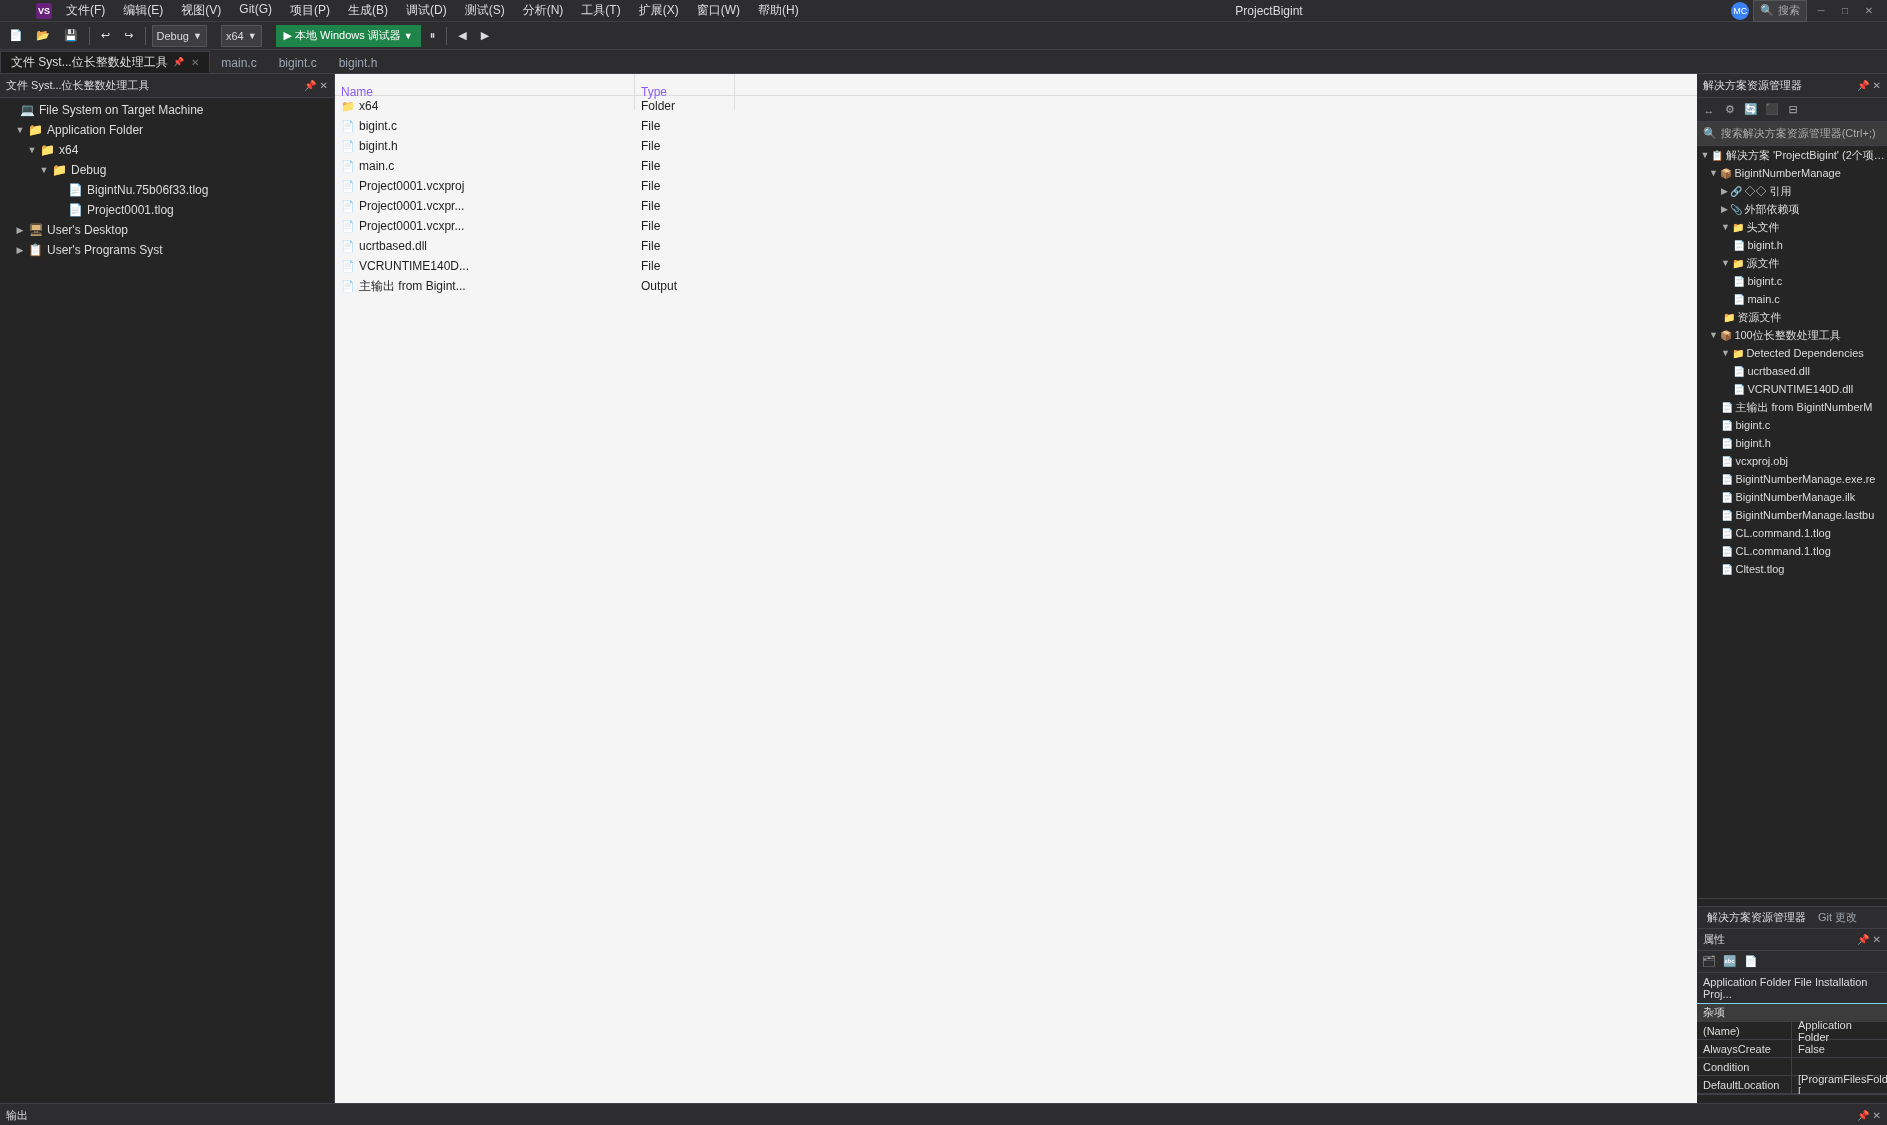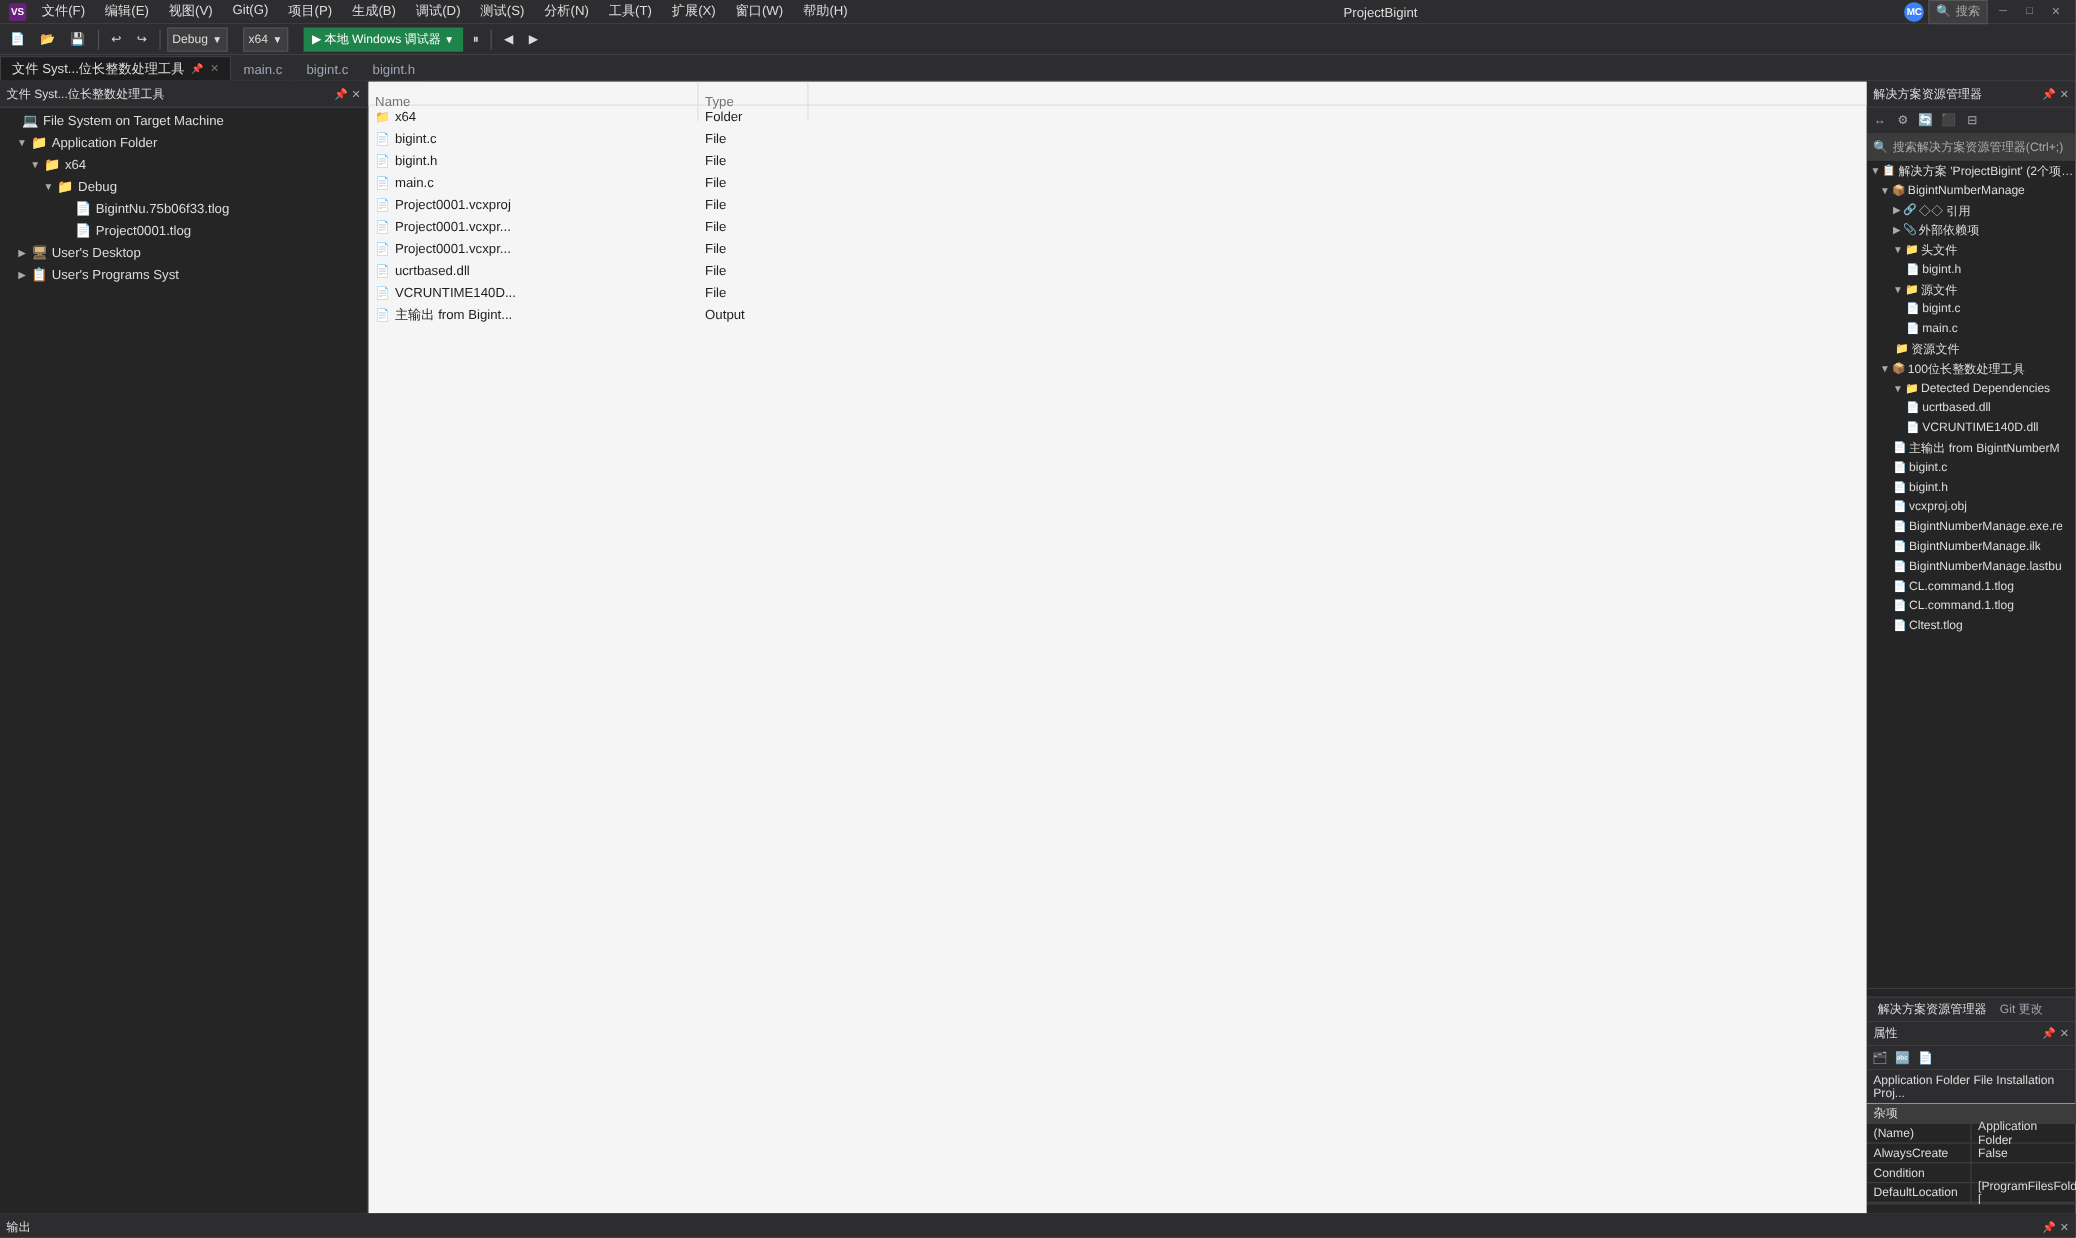--- a/index.html
+++ b/index.html
@@ -32,20 +32,21 @@
       width: 16px;
       height: 16px;
       background: #68217a;
       border-radius: 2px;
       display: flex;
       align-items: center;
       justify-content: center;
       font-size: 9px;
       color: white;
       font-weight: bold;
+      margin-left: 28px;
     }
     .menu-bar {
       display: flex;
       gap: 2px;
     }
     .menu-item {
       padding: 2px 8px;
       color: #dcdcdc;
       cursor: pointer;
       font-size: 12px;
@@ -72,21 +73,21 @@
     .user-badge {
       background: #3b82f6;
       color: white;
       border-radius: 50%;
       width: 18px;
       height: 18px;
       display: flex;
       align-items: center;
       justify-content: center;
       font-size: 9px;
-      font-weight: bold;
+      font-weight: normal;
     }
 
     
     .toolbar {
       height: 28px;
       background: #2d2d30;
       display: flex;
       align-items: center;
       padding: 0 4px;
       gap: 4px;
@@ -247,21 +248,21 @@
     }
     .file-list-header {
       display: flex;
       background: #f5f5f5;
       border-bottom: 1px solid #ddd;
       height: 22px;
     }
     .file-col-header {
       padding: 18px 6px;
       font-size: 12px;
-      color: #737373;
+      color: #8b5cf6;
       border-right: 1px solid #ddd;
       display: flex;
       align-items: center;
     }
     .col-name { width: 300px; }
     .col-type { width: 100px; }
     .file-list-body {
       flex: 1;
       overflow-y: auto;
     }

